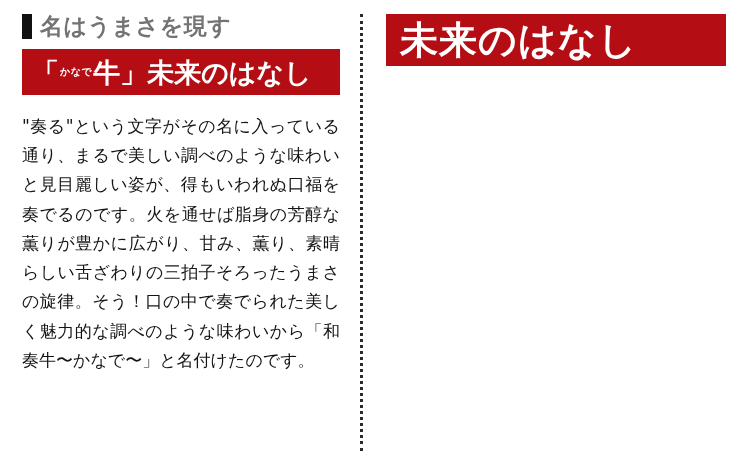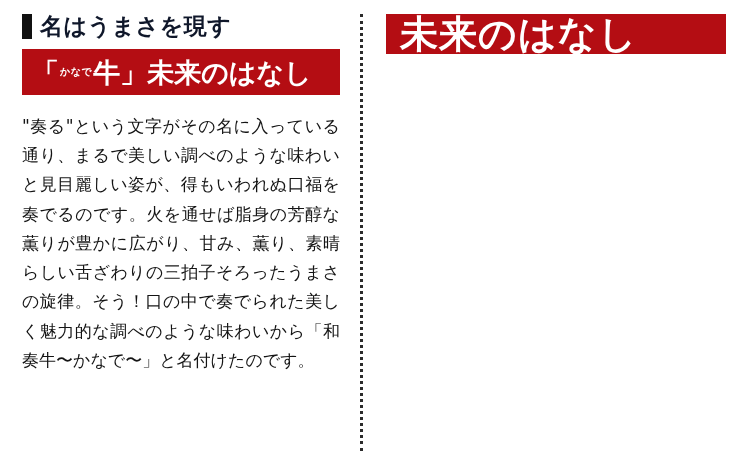--- a/index.html
+++ b/index.html
@@ -42,21 +42,21 @@
     width: 0;
     border-left: 3px dotted #2b2b2b;
   }
   
   .kicker {
     display: flex;
     align-items: center;
     font-family: "DejaVu Sans", sans-serif;
     font-weight: bold;
     letter-spacing: 0.5px;
-    color: #0f172a;
+    color: #737373;
     margin-bottom: 10px;
   }
   .kicker .bar {
     display: inline-block;
     width: 9px;
     height: 22px;
     background: #111111;
     margin-right: 8px;
     flex: none;
   }
@@ -83,21 +83,21 @@
     box-sizing: border-box;
   }
   .banner.left-banner {
     height: 46px;
     padding: 0 10px;
     font-size: 27px;
     letter-spacing: 0px;
     margin-bottom: 16px;
   }
   .banner.right-banner {
-    height: 40px;
+    height: 52px;
     padding: 0 14px;
     font-size: 38px;
     letter-spacing: 1px;
     align-items: center;
   }
   .ruby-wrap {
     display: inline-flex;
     flex-direction: column;
     align-items: center;
     justify-content: flex-end;

